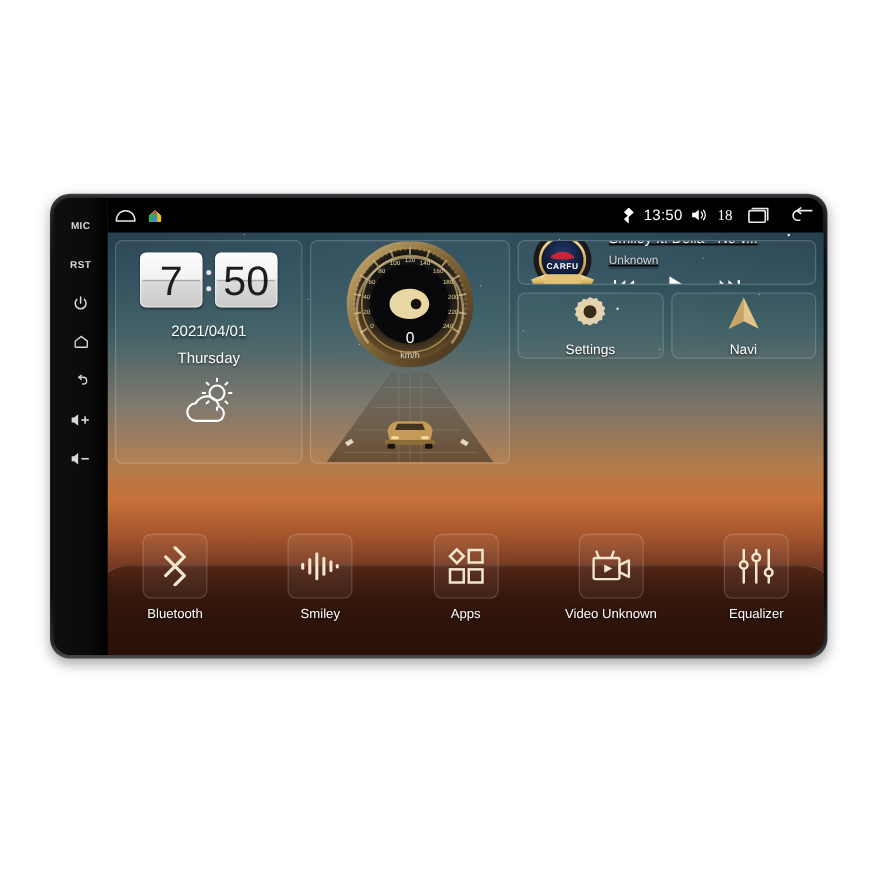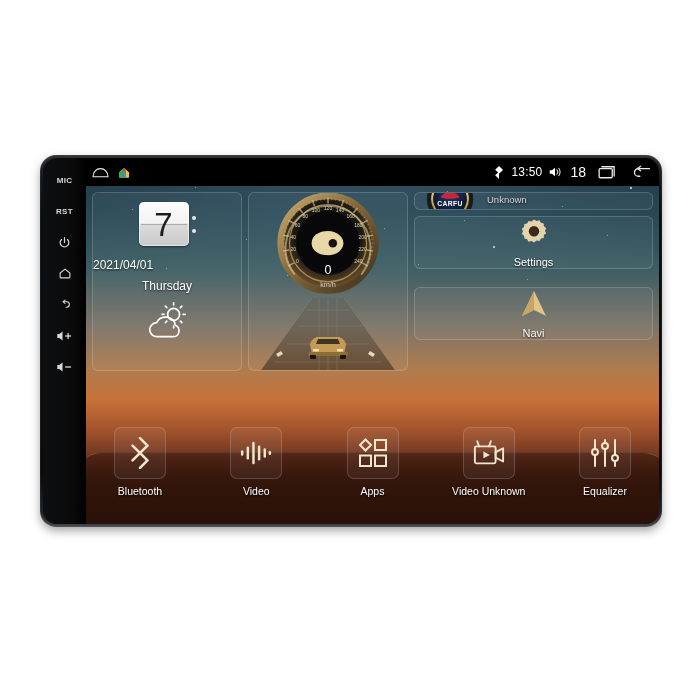--- a/index.html
+++ b/index.html
@@ -76,21 +76,21 @@
   #statusbar {
     position: absolute; left:0; top:0; right:0; height:28px;
     background:#000;
     display:flex; align-items:center;
     padding: 0 8px 0 6px;
     z-index: 4;
   }
   #sb-left { display:flex; align-items:center; gap:8px; }
   #sb-right { margin-left:auto; display:flex; align-items:center; gap:7px; }
   #sb-clock { color:#fff; font-size:12px; font-weight:normal; letter-spacing:.2px; }
-  #sb-vol { color:#fff; font-size:14px; }
+  #sb-vol { color:#fff; font-size:12px;font-family:Liberation Serif, serif; }
 
   
   #home {
     position:absolute; left:0; top:28px; right:0; bottom:0;
   }
 
   
   #widgets {
     position:absolute; left:6px; top:6px; right:6px; height:95px;
     display:flex; gap:6px;
@@ -118,43 +118,43 @@
     font-size:33px; color:#1d1d1d; line-height:1;
     font-family:"Liberation Sans", sans-serif;
     position:relative;
   }
   .digit-card:after{
     content:""; position:absolute; left:2px; right:2px; top:50%;
     height:1px; background:rgba(0,0,0,.22);
   }
   .colon { display:flex; flex-direction:column; gap:9px; }
   .colon span { width:4px; height:4px; border-radius:50%; background:#e8e8e8; }
-  #c-date { color:#fff; font-size:12px; margin-top:12px; text-shadow:0 1px 2px rgba(0,0,0,.7); }
+  #c-date { text-align:center; color:#fff; font-size:12px; margin-top:12px; text-shadow:0 1px 2px rgba(0,0,0,.7); }
   #c-day  { text-align:center; color:#fff; font-size:12px; margin-top:7px; text-shadow:0 1px 2px rgba(0,0,0,.7); }
   #c-weather { display:flex; justify-content:center; margin-top:9px; }
 
   
   #speedo-panel { width:160px; height:179px; }
   #speedo-wrap { position:relative; width:100%; height:108px; }
   #road {
     position:absolute; left:0; right:0; bottom:0; height:72px;
     overflow:hidden;
   }
 
   
   #right-col { flex:1; display:flex; flex-direction:column; gap:6px; }
-  #media-panel { height:86px; display:flex; align-items:center; padding:8px 6px; gap:8px; }
+  #media-panel { height:86px; display:flex; align-items:center; padding:8px 6px; gap:8px;text-decoration:underline; }
   #albumart { width:58px; height:58px; flex:0 0 58px; position:relative; }
   #media-text { flex:1; min-width:0; padding-top:2px; }
   #m-title { color:#fff; font-size:11.5px; white-space:nowrap; overflow:hidden; text-overflow:ellipsis; text-shadow:0 1px 2px rgba(0,0,0,.8); }
   #m-artist { color:#d8d8d8; font-size:9.5px; margin-top:6px; text-shadow:0 1px 2px rgba(0,0,0,.8); }
   #m-controls { display:flex; align-items:center; gap:26px; margin-top:7px; padding-left:4px; }
   .mbtn { cursor:pointer; line-height:0; }
 
-  #tile-row { display:flex; gap:18px; height:87px;flex-direction:column; }
+  #tile-row { display:flex; gap:6px; height:87px; }
   .tile {
     flex:1; border-radius:6px;
     border:1px solid rgba(255,255,255,.17);
     background: rgba(255,255,255,.045);
     display:flex; flex-direction:column;
     align-items:center; justify-content:center; gap:7px;
   }
   .tile-label { color:#fff; font-size:11px; text-shadow:0 1px 2px rgba(0,0,0,.8); }
 
   
@@ -296,20 +296,21 @@
 
         <div id="widgets">
 
           <div class="panel" id="clock-panel">
             <div id="flipclock">
               <div class="digit-card">7</div>
               <div class="colon">
                   <span></span>
                   <span></span>
                 </div>
+              <div class="digit-card">50</div>
             </div>
             <div id="c-date">2021/04/01</div>
             <div id="c-day">Thursday</div>
             <div id="c-weather">
               <svg width="50" height="38" viewBox="0 0 60 46" fill="none" stroke="#ffffff" stroke-width="2" stroke-linecap="round">
                 <circle cx="38" cy="15" r="7.2"></circle>
                 <path d="M38 3.5v-2.5M38 29v2.5M49.5 15h2.5M24 15h2.5M46.2 6.8l1.8-1.8M28 25l1.8-1.8M46.2 23.2l1.8 1.8M28 5l1.8 1.8"></path>
                 <path d="M18 42a8.5 8.5 0 0 1-.6-17 12 12 0 0 1 22.6 3.2A7.2 7.2 0 0 1 38.5 42z" fill="none"></path>
               </svg>
             </div>
@@ -546,21 +547,21 @@
               <div class="dock-icon-box">
                 <svg width="32" height="28" viewBox="0 0 34 28" fill="#f2e6cd">
                   <rect x="1" y="11" width="2.6" height="6" rx="1.3"></rect>
                   <rect x="7" y="7" width="2.6" height="14" rx="1.3"></rect>
                   <rect x="13" y="2" width="2.6" height="24" rx="1.3"></rect>
                   <rect x="19" y="6" width="2.6" height="16" rx="1.3"></rect>
                   <rect x="25" y="9" width="2.6" height="10" rx="1.3"></rect>
                   <rect x="30.4" y="12" width="2.6" height="4" rx="1.3"></rect>
                 </svg>
               </div>
-              <span class="dock-label">Video</span>
+              <span class="dock-label">Smiley</span>
             </div>
 
             <div class="dock-item">
               <div class="dock-icon-box">
                 <svg width="30" height="30" viewBox="0 0 30 30" fill="none" stroke="#f2e6cd" stroke-width="2">
                   <path d="M7.5 1.5 13 7l-5.5 5.5L2 7z"></path>
                   <rect x="17" y="2" width="11" height="10"></rect>
                   <rect x="2" y="17.5" width="11" height="10.5"></rect>
                   <rect x="17" y="17.5" width="11" height="10.5"></rect>
                 </svg>

